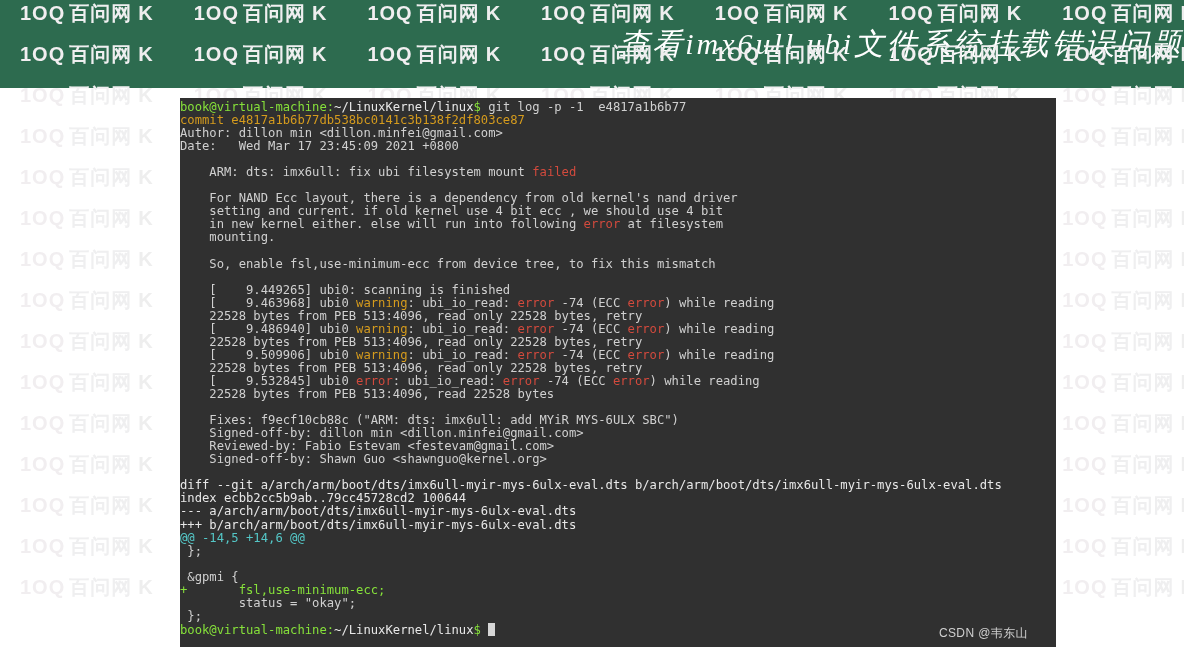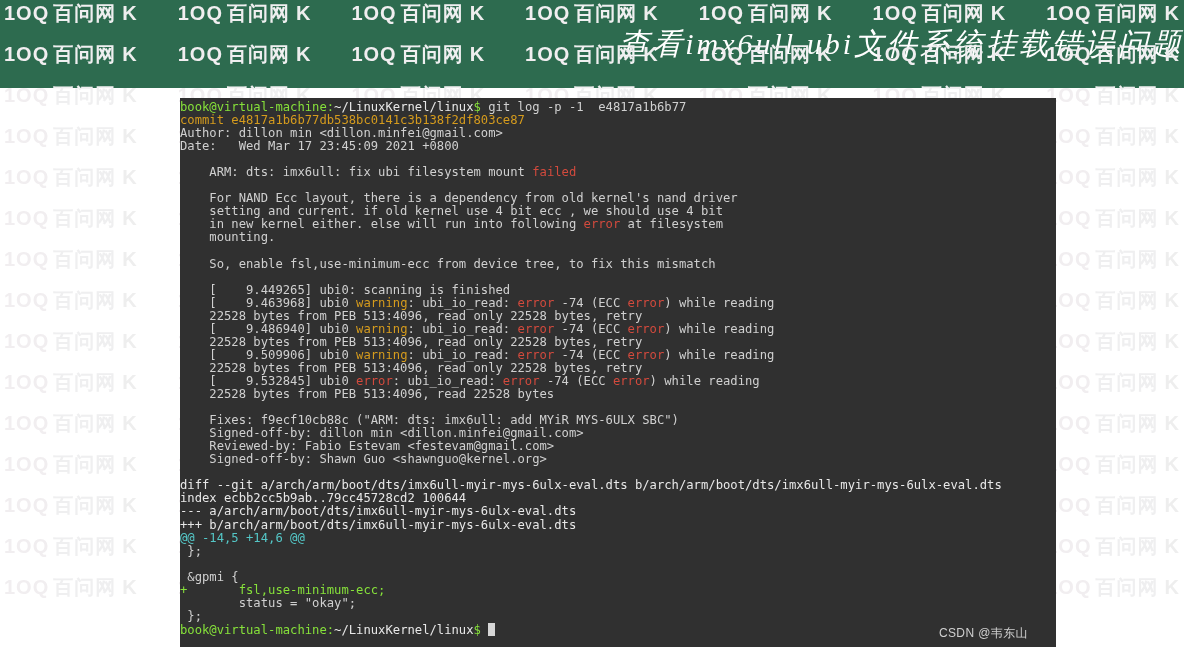--- a/index.html
+++ b/index.html
@@ -24,21 +24,21 @@
   }
   .wm-layer {
     position: absolute;
     inset: 0;
     pointer-events: none;
     z-index: 0;
   }
   .wm-row {
     display: flex;
     gap: 40px;
-    padding: 0 0 14px 4px;
+    padding: 0 0 14px 20px;
     white-space: nowrap;
   }
   .wm {
     color: #eeeeee;
     font-weight: 700;
     font-size: 20px;
     letter-spacing: 1px;
     display: inline-flex;
     align-items: center;
   }

